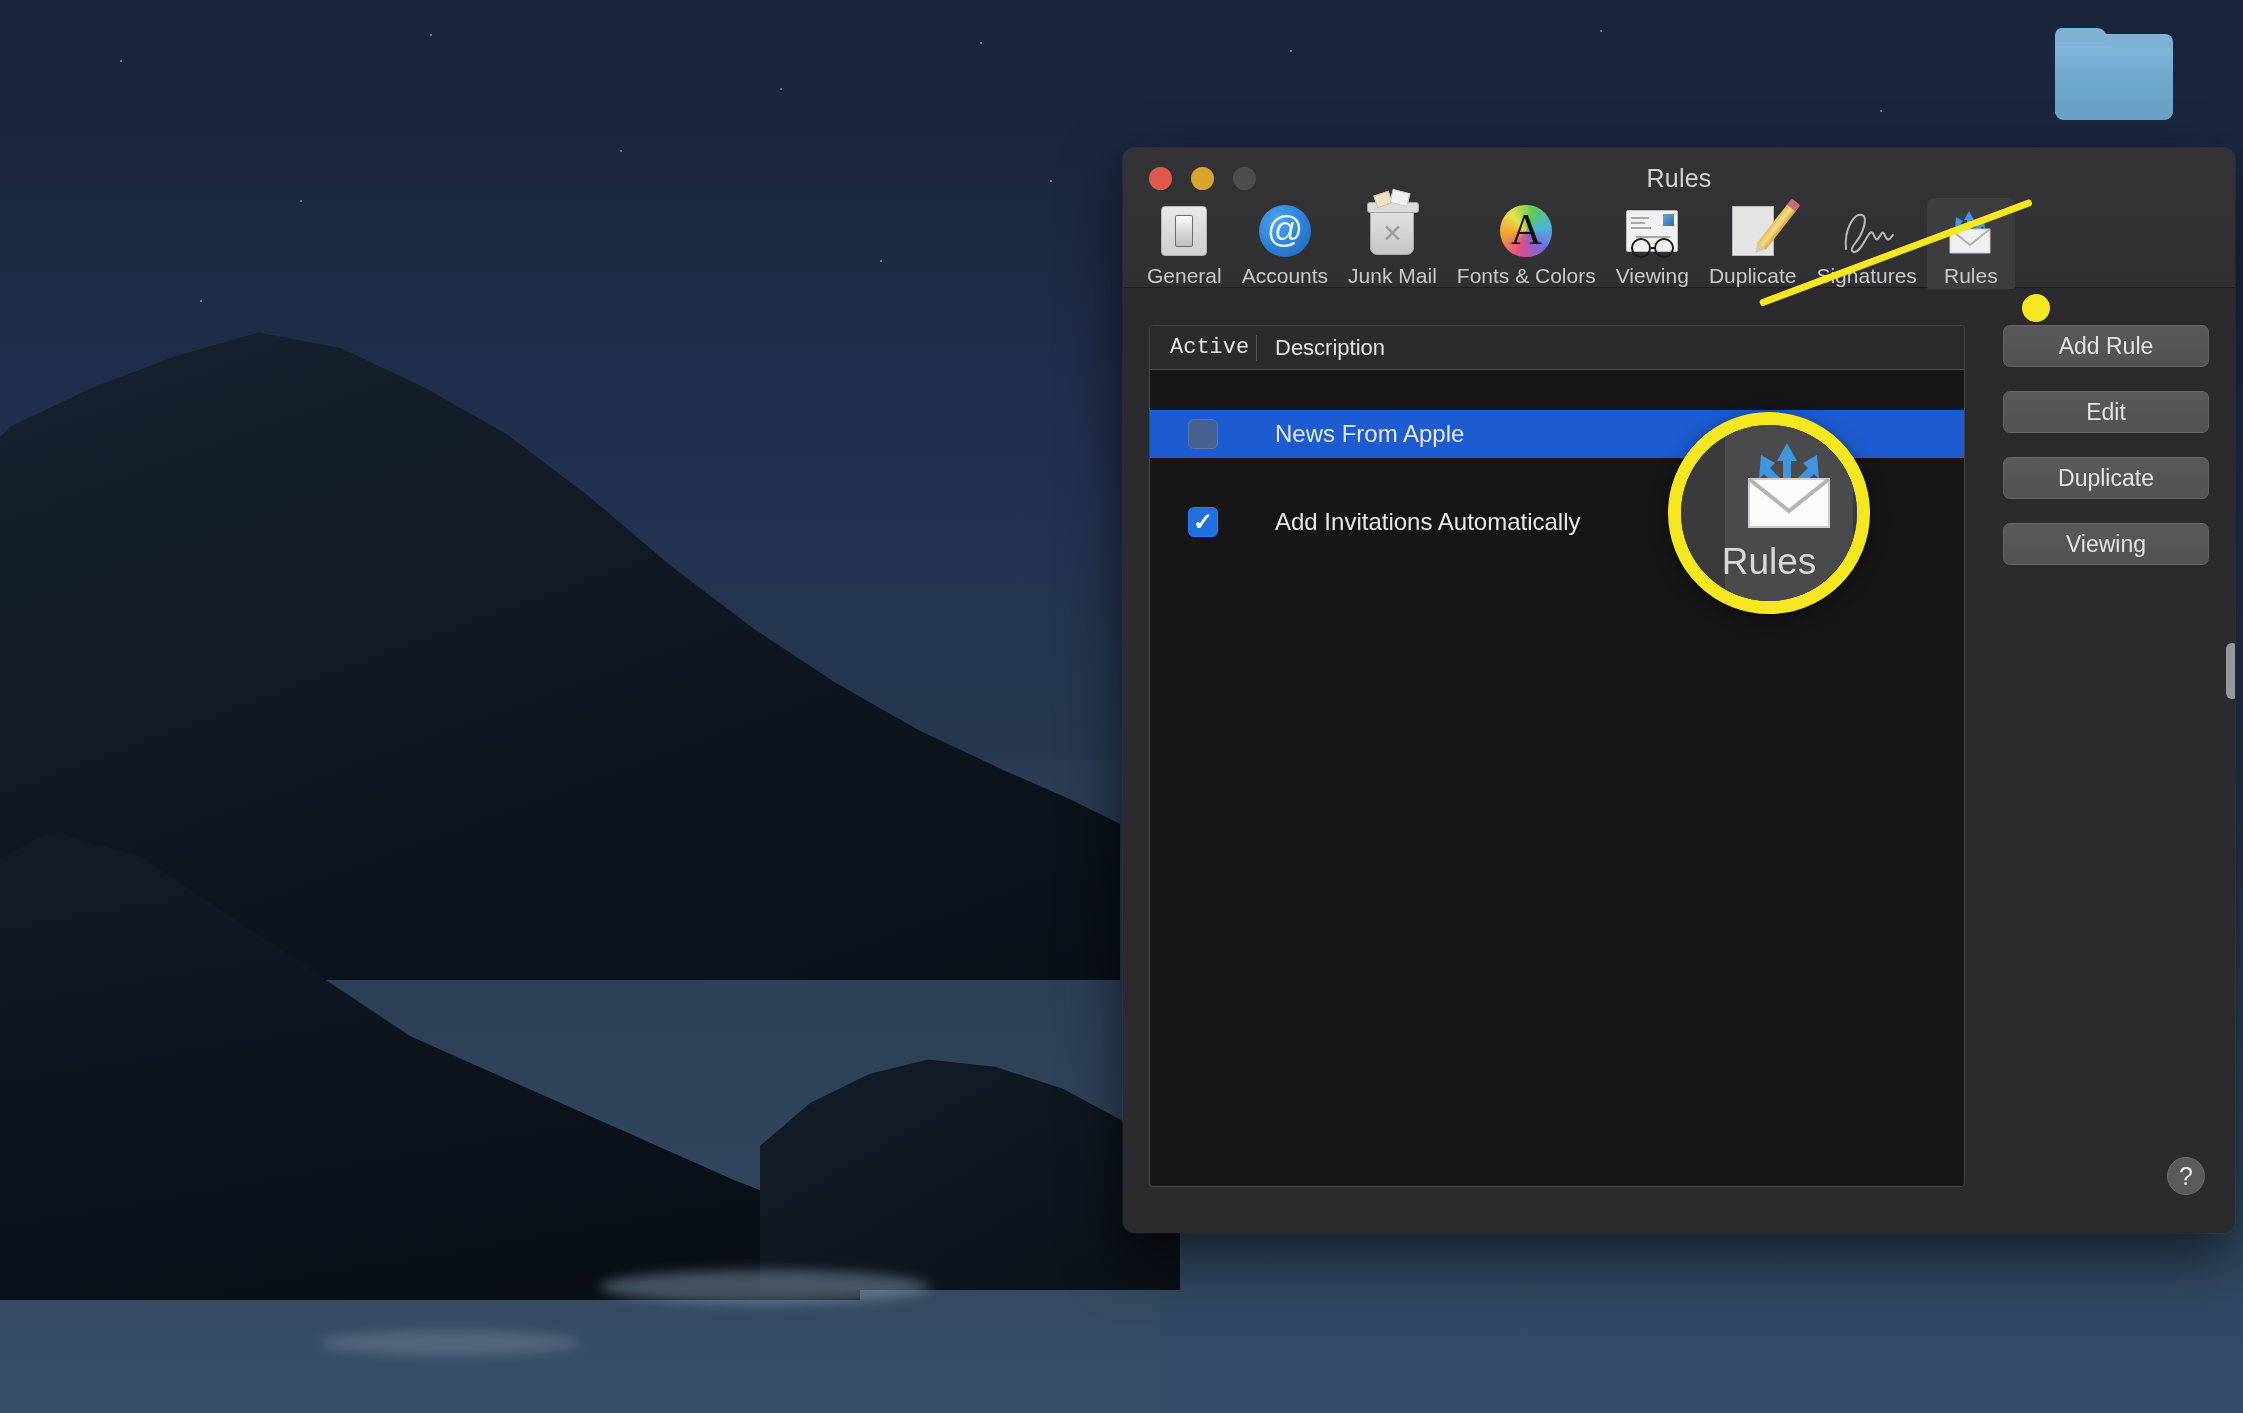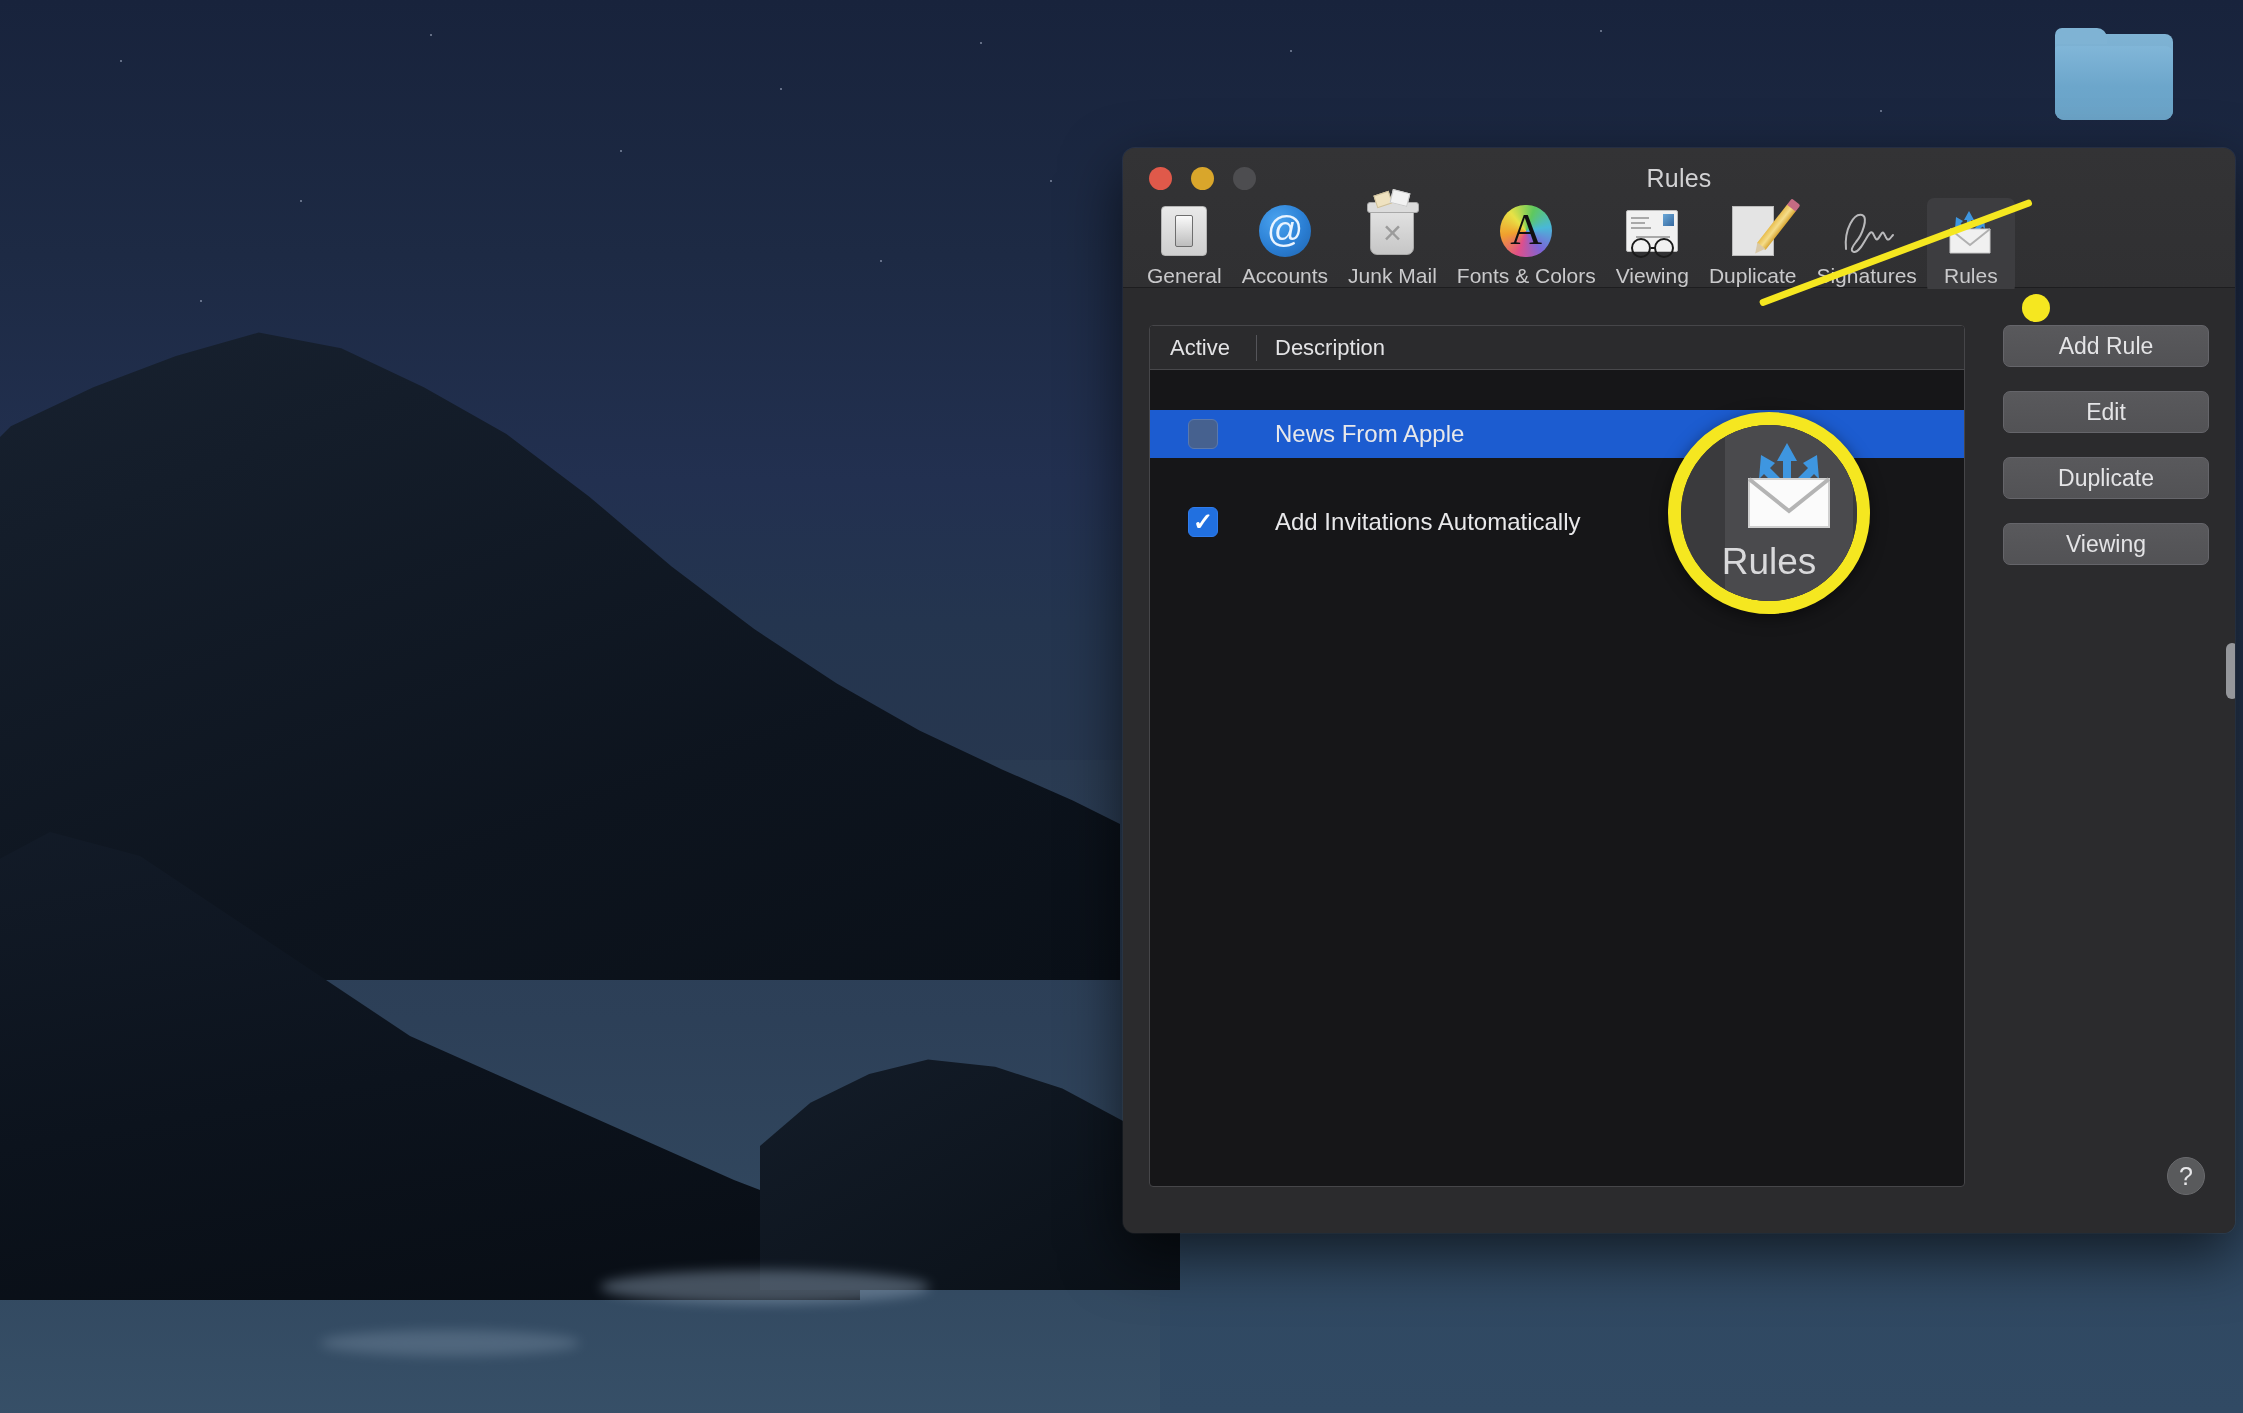--- a/index.html
+++ b/index.html
@@ -197,21 +197,21 @@
     background:#161618;
     border:1px solid #464649; border-radius:4px;
     overflow:hidden;
   }
   #list-head {
     display:flex; height:44px; align-items:center;
     background:#2b2b2d;
     border-bottom:1px solid #48484b;
     color:#e3e3e5; font-size:22px;
   }
-  .col-active { width:106px; padding-left:20px; }
+  .col-active { width:106px; padding-left:20px;font-family:Liberation Mono, monospace; }
   .col-divider { width:1px; height:26px; background:#55555a; }
   .col-desc { padding-left:18px; }
   .rule-row {
     display:flex; align-items:center; height:48px; color:#e8e8ea; font-size:24px;margin-top:40px;
   }
   .rule-row.selected { background:#1c5cd0; }
   .row-check { width:106px; display:flex; justify-content:center; }
   .chk {
     width:30px; height:30px; border-radius:6px;
     display:flex; align-items:center; justify-content:center;

